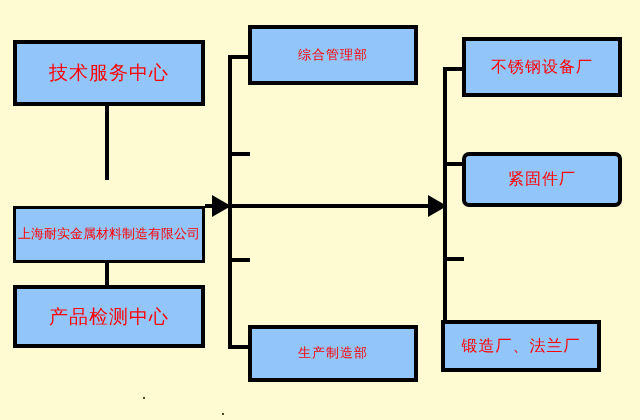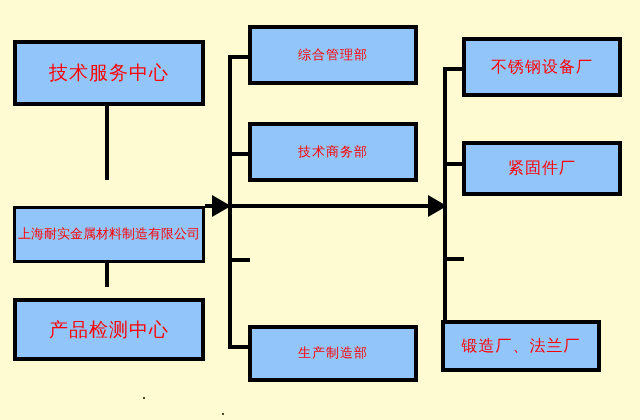--- a/index.html
+++ b/index.html
@@ -75,62 +75,59 @@
   <div class="conn v" style="left:105px; top:233px; height:54px;"></div>
 
   <div class="node lvl1" style="left:13px; top:40px; width:192px; height:66px;">
     <span>技术服务中心</span>
   </div>
 
   <div class="node company" style="left:13px; top:178px; width:192px; height:57px;">
     <span>上海耐实金属材料制造有限公司</span>
   </div>
 
-  <div class="node lvl1" style="left:13px; top:298px; width:192px; height:63px;">
+  <div class="node lvl1" style="left:13px; top:285px; width:192px; height:63px;">
     <span>产品检测中心</span>
   </div>
 
   <div class="conn h" style="left:205px; top:204px; width:26px;"></div>
   <div class="arrow" style="left:212px; top:195px;"></div>
 
   <div class="conn v" style="left:228px; top:55px; height:292px;"></div>
 
   <div class="conn h" style="left:228px; top:55px; width:22px;"></div>
   <div class="conn h" style="left:228px; top:152px; width:22px;"></div>
   <div class="conn h" style="left:228px; top:258px; width:22px;"></div>
   <div class="conn h" style="left:228px; top:345px; width:22px;"></div>
 
   <div class="conn h" style="left:228px; top:204px; width:215px;"></div>
   <div class="arrow" style="left:428px; top:195px;"></div>
 
   <div class="node dept" style="left:248px; top:25px; width:170px; height:60px;">
     <span>综合管理部</span>
   </div>
 
-  <div class="node dept" style="left:248px; top:122px; width:170px; height:60px;">
-    <span>技术商务部</span>
-  </div>
 
 
   <div class="node dept" style="left:248px; top:325px; width:170px; height:57px;">
     <span>生产制造部</span>
   </div>
 
   <div class="conn v" style="left:443px; top:67px; height:277px;"></div>
 
   <div class="conn h" style="left:443px; top:67px; width:21px;"></div>
   <div class="conn h" style="left:443px; top:162px; width:21px;"></div>
   <div class="conn h" style="left:443px; top:257px; width:21px;"></div>
   <div class="conn h" style="left:443px; top:344px; width:21px;"></div>
 
   <div class="node plant" style="left:462px; top:37px; width:160px; height:60px;">
     <span>不锈钢设备厂</span>
   </div>
 
-  <div class="node plant" style="left:462px; top:141px; width:160px; height:55px;">
+  <div class="node plant" style="left:462px; top:152px; width:160px; height:55px;border-radius:7px;">
     <span>紧固件厂</span>
   </div>
 
 
   <div class="node plant" style="left:441px; top:320px; width:160px; height:52px;">
     <span>锻造厂、法兰厂</span>
   </div>
 
   <div class="speck" style="left:143px; top:397px;"></div>
   <div class="speck" style="left:222px; top:413px;"></div>

